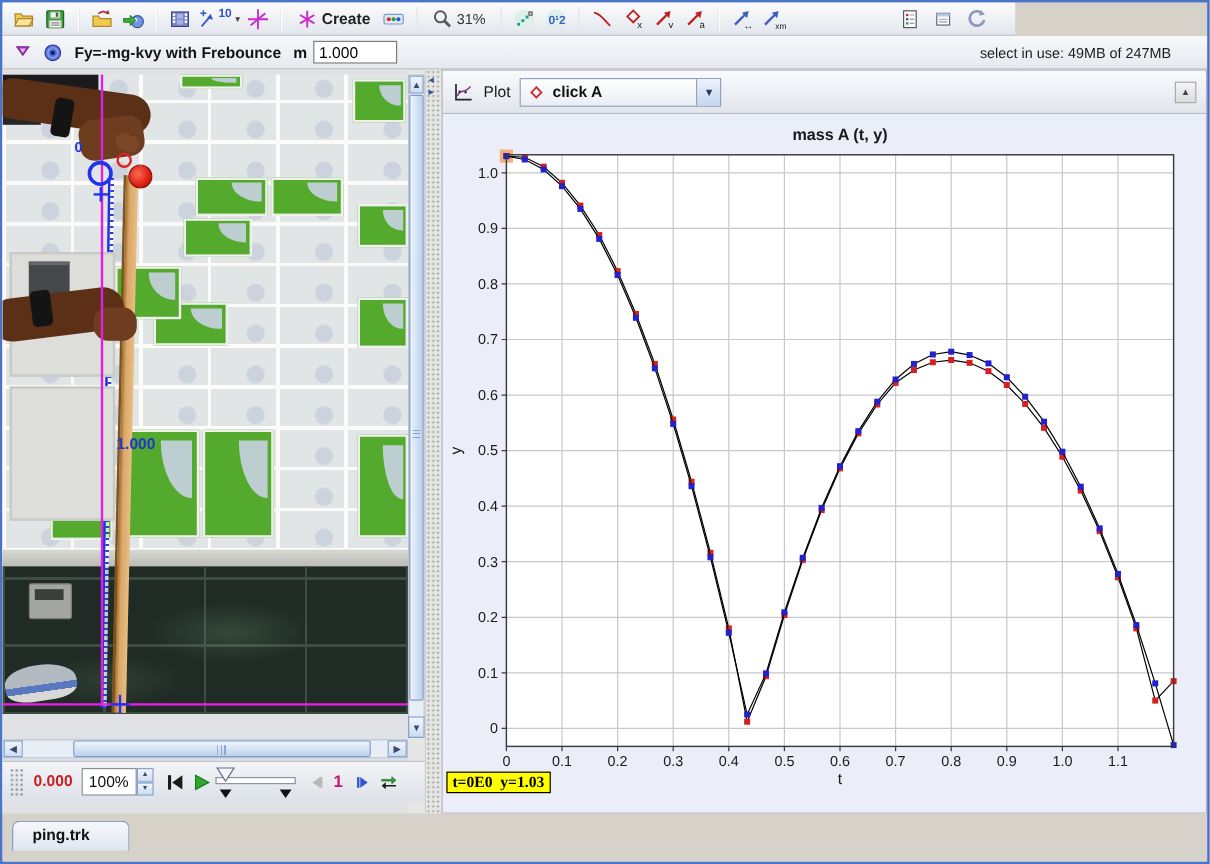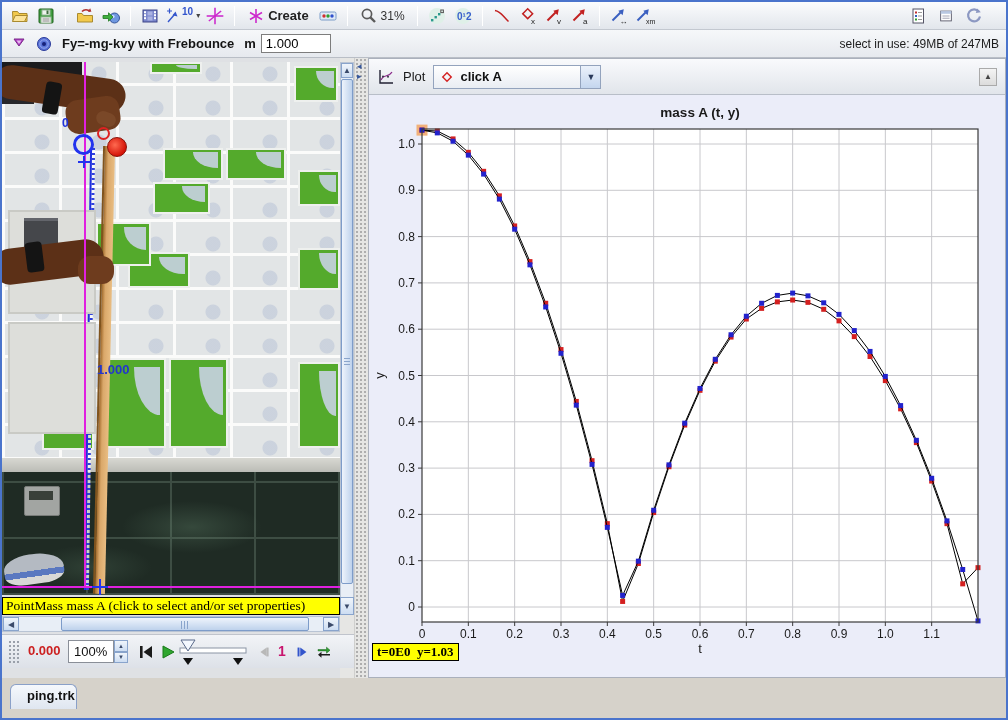--- a/index.html
+++ b/index.html
@@ -1,21 +1,21 @@
 <!DOCTYPE html>
 <html><head>
 <meta charset="utf-8">
 <style>
 *{margin:0;padding:0;box-sizing:border-box}
 html,body{width:1008px;height:720px}
 body{position:relative;font-family:"Liberation Sans",sans-serif;background:#d6d2ca;border:2px solid #4a74cc;overflow:hidden}
 .abs{position:absolute}
 
-#toolbar1{left:0;top:0;width:1004px;height:28px;display:flex;align-items:center;padding:0 20px 0 6px;gap:2px;background:linear-gradient(#fbfcfd,#e2e6ec);border-bottom:1px solid #c3c8d0}
-#toolbar2{left:0;top:28px;width:1004px;height:28px;display:flex;align-items:center;padding:0 1px 0 6px;background:linear-gradient(#f6f8fa,#e6e9ee);border-bottom:1px solid #b9bec6}
+#toolbar1{left:0;top:0;width:844px;height:28px;display:flex;align-items:center;padding:0 20px 0 6px;gap:2px;background:linear-gradient(#fbfcfd,#e2e6ec);border-bottom:1px solid #c3c8d0}
+#toolbar2{left:0;top:28px;width:1004px;height:28px;display:flex;align-items:center;padding:0 24px 0 6px;background:linear-gradient(#f6f8fa,#e6e9ee);border-bottom:1px solid #b9bec6}
 .tb{min-width:24px;height:24px;display:flex;align-items:center;justify-content:center;gap:3px;background:transparent;border:1px solid transparent;font-family:inherit}
 .sep{width:1px;height:20px;background:#a9b0ba;border-right:1px solid #fff;margin:0 5px}
 .tb-label{font-size:13px;font-weight:bold;color:#222}
 .zoom-label{font-size:12px;font-weight:normal;color:#333}
 .stepnum{font-size:10px;font-weight:bold;color:#3355cc;position:relative;top:-4px}
 .caret{font-size:8px;color:#444}
 .rightgrp{margin-left:auto;display:flex;align-items:center;gap:4px}
 #track-title{font-size:13px;font-weight:bold;color:#141414;margin:0 10px 0 6px}
 #mass-label{font-size:13px;font-weight:bold;color:#141414;margin-right:5px}
 #mass-input{width:70px;height:19px;border:1px solid #7d7d7d;font-size:13px;font-family:inherit;padding:0 4px;background:#fff}
@@ -85,21 +85,21 @@
 #plot-header{position:absolute;left:0;top:0;width:636px;height:36px;background:linear-gradient(#f9fafc,#e1e5eb);border-bottom:1px solid #b8bec8;display:flex;align-items:center;padding:0 8px;gap:8px}
 #plot-label{font-size:13px;color:#1a1a1a}
 #track-combo{width:168px;height:24px;background:linear-gradient(#ffffff,#e9edf3);border:1px solid #93a3bd;display:flex;align-items:center;gap:6px;padding-left:6px;position:relative}
 #track-combo .cbtext{font-size:13px;font-weight:bold;color:#111;flex:1}
 #combo-arrow{width:20px;height:22px;background:linear-gradient(#ecf2fb,#c4d6ee);border-left:1px solid #93a3bd;display:flex;align-items:center;justify-content:center;font-size:9px;color:#2a3a5a}
 #collapse-btn{margin-left:auto;width:18px;height:18px;background:linear-gradient(#f4f4f4,#dcdcdc);border:1px solid #aaa;font-size:8px;color:#444;display:flex;align-items:center;justify-content:center}
 #plot-area{position:absolute;left:0;top:36px;width:636px;height:582px;background:#ebedf9}
 #readout{position:absolute;left:3px;top:548px;height:18px;background:#ffff00;border:1px solid #000;font-family:"Liberation Serif",serif;font-weight:bold;font-size:13px;color:#000;padding:0 4px;white-space:pre;display:flex;align-items:center}
 
 #tabbar{left:0;top:676px;width:1004px;height:42px;background:#d6d2ca;position:absolute}
-#tab-ping{position:absolute;left:8px;top:6px;height:25px;padding:3px 1px 0 16px;background:linear-gradient(#f5f8fc,#dfe6f0);border:1px solid #8aa0c8;border-bottom:none;border-radius:6px 6px 0 0;font-size:13px;font-weight:bold;color:#111}
+#tab-ping{position:absolute;left:8px;top:6px;height:25px;padding:3px 32px 0 16px;background:linear-gradient(#f5f8fc,#dfe6f0);border:1px solid #8aa0c8;border-bottom:none;border-radius:6px 6px 0 0;font-size:13px;font-weight:bold;color:#111}
 text{font-family:"Liberation Sans",sans-serif}
 </style>
 </head>
 <body>
 
 <div id="toolbar1" class="abs">
   <button class="tb">
       <svg width="18" height="18" viewBox="0 0 18 18">
         <path d="M1.5 4.5h5l1.5 2h8v8h-14z" fill="#f2c94c" stroke="#a98a2f"></path>
         <path d="M1.5 14.5l2.8-6h12.2l-3 6z" fill="#fce49a" stroke="#a98a2f"></path>
@@ -338,21 +338,20 @@
         <div class="arm" style="left: -8px; top: 10px; width: 132px; height: 34px; z-index: 4; transform: rotate(8deg);"></div>
         <div class="hand" style="left: 64px; top: 36px; width: 54px; height: 34px; z-index: 4; transform: rotate(-8deg);"></div>
         <div class="thumbp" style="left: 94px; top: 50px; width: 20px; height: 14px; z-index: 4; transform: rotate(20deg);"></div>
         <div class="watch" style="left: 42px; top: 20px; width: 16px; height: 32px; z-index: 4; transform: rotate(10deg);"></div>
         <div class="arm" style="left: -10px; top: 182px; width: 112px; height: 36px; z-index: 4; transform: rotate(-7deg);"></div>
         <div class="hand" style="left: 76px; top: 194px; width: 36px; height: 28px; z-index: 4; transform: rotate(0deg);"></div>
         <div class="watch" style="left: 24px; top: 180px; width: 17px; height: 30px; z-index: 4; transform: rotate(-7deg);"></div>
         <div class="keypad" style="left: 22px; top: 424px; width: 36px; height: 30px; z-index: 4; transform: rotate(0deg);"></div>
         <div class="shoe" style="left: 2px; top: 492px; width: 60px; height: 30px; z-index: 4; transform: rotate(-8deg);"></div>
       </div>
-    <div id="video-status">PointMass mass A (click to select and/or set properties)</div>
     <div id="hscroll">
       <div class="sbtn">◀</div>
       <div id="htrack">
           <div id="hthumb"></div>
         </div>
       <div class="sbtn">▶</div>
     </div>
   </div>
 
   <div id="vscroll">

